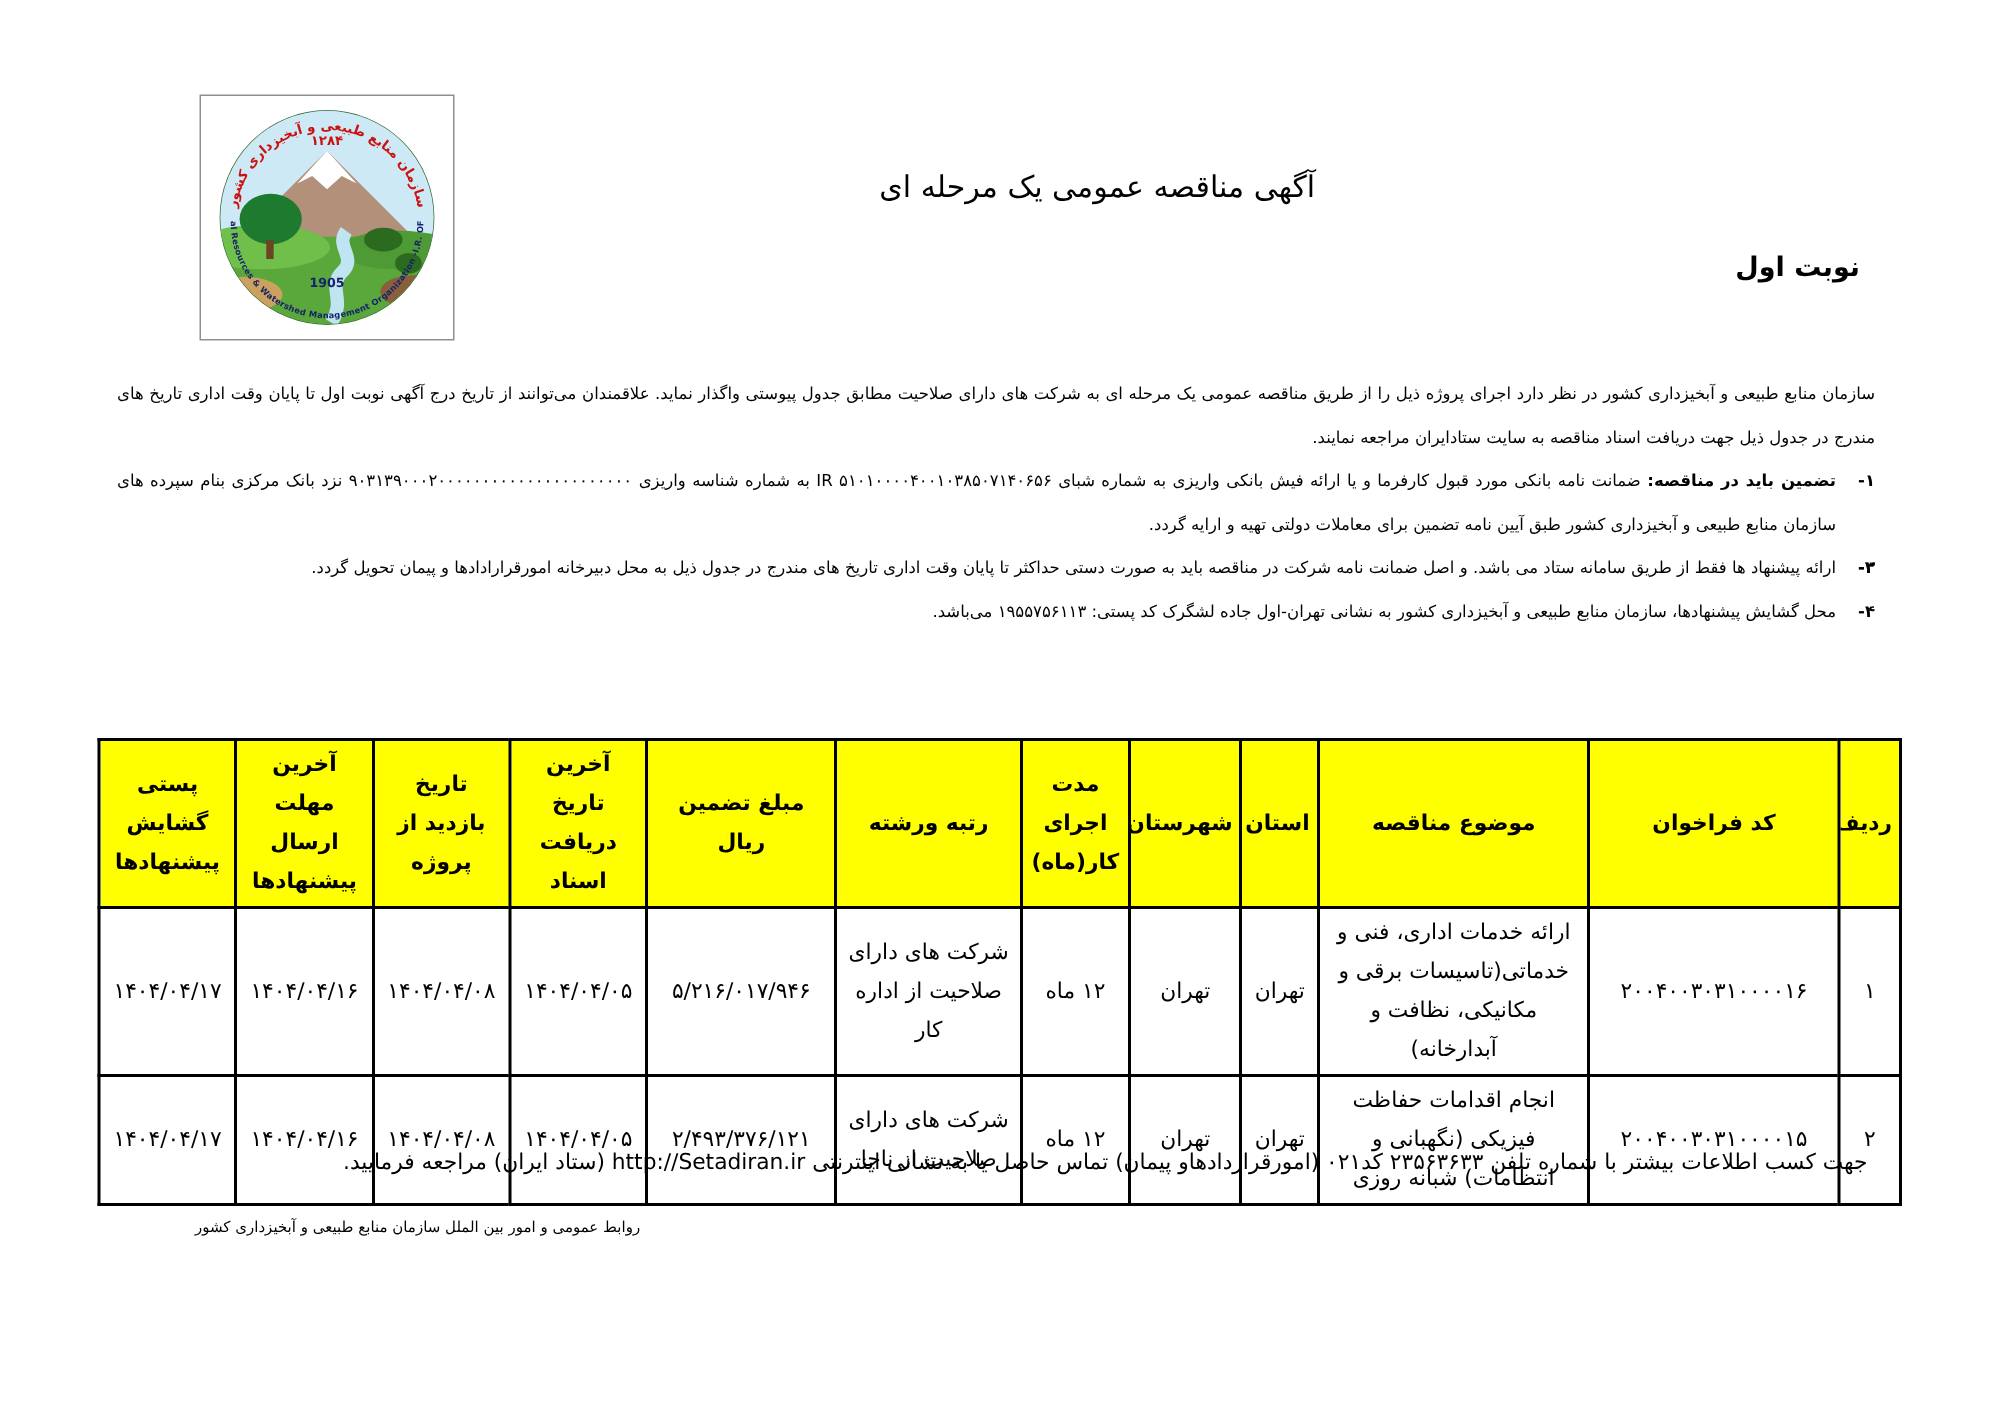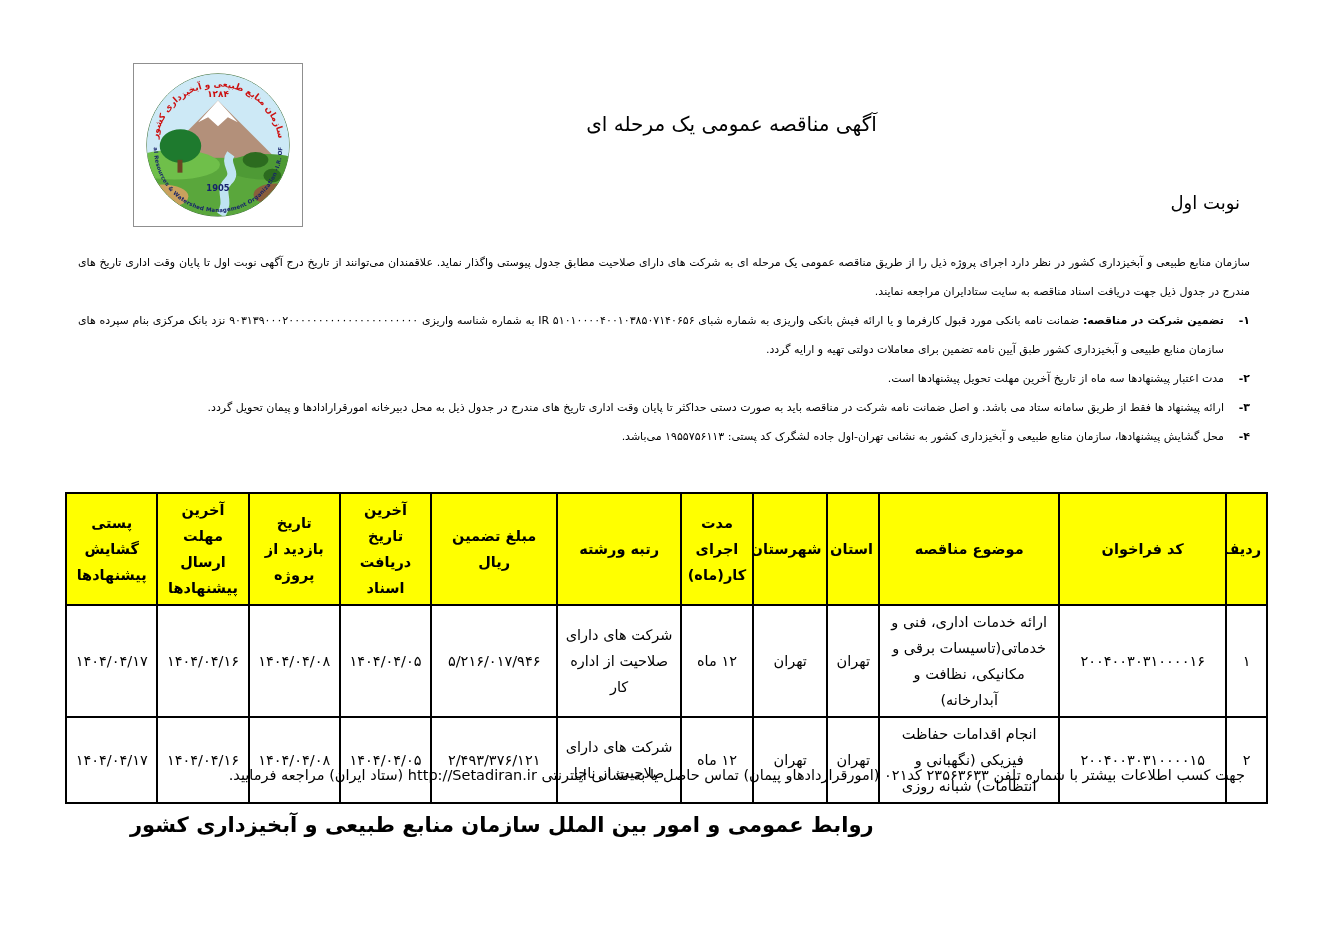--- a/index.html
+++ b/index.html
@@ -14,22 +14,22 @@
   }
   .logo-box {
     position:absolute; left:133px; top:63px; width:170px; height:164px;
     border:1px solid #8f8f8f; background:#fff; padding:1px;
   }
   .doc-title {
     position:absolute; top:112px; left:130px; right:0;
     text-align:center; font-size:20px; font-weight:normal;
   }
   .round-label {
-    position:absolute; top:192px; right:93px;
-    font-size:18px; font-weight:normal;
+    position:absolute; top:168px; right:93px;
+    font-size:18px; font-weight:bold;
   }
   .content {
     position:absolute; top:248px; right:83px; left:78px;
     font-size:11px; line-height:29px; text-align:justify;
   }
   .intro { margin:0; }
   .item { position:relative; padding-right:26px; }
   .item .num { position:absolute; right:0; top:0; font-weight:bold; }
   .item .lead { font-weight:bold; }
   .tender-table-wrap {
@@ -48,21 +48,21 @@
     height:86px;
   }
   table.tender td { font-size:14.5px; line-height:26px; height:85px; }
   td.cell-subject { text-align:justify; text-align-last:center; padding:2px 9px;margin-left:40px; }
   .footer-info {
     position:absolute; top:767px; right:88px; left:60px;
     font-size:14.5px; white-space:nowrap;
   }
   .signature {
     position:absolute; top:813px; left:130px;
-    font-size:21px; font-weight:bold; white-space:nowrap; direction:rtl;
+    font-size:10px; font-weight:normal; white-space:nowrap; direction:rtl;
   }
 </style>
 </head>
 <body>
 
 <div class="page">
 
   <div class="logo-box">
     <svg width="166" height="160" viewBox="0 0 168 162">
       <defs>
@@ -100,24 +100,24 @@
   </div>
 
   <div class="doc-title">آگهی مناقصه عمومی یک مرحله ای</div>
 
   <div class="round-label">نوبت اول</div>
 
   <div class="content">
     <p class="intro">سازمان منابع طبیعی و آبخیزداری کشور در نظر دارد اجرای پروژه  ذیل را از طریق مناقصه عمومی یک مرحله ای به شرکت های دارای صلاحیت مطابق جدول پیوستی  واگذار نماید. علاقمندان می‌توانند از تاریخ درج آگهی نوبت اول تا پایان وقت اداری تاریخ های مندرج در جدول ذیل جهت دریافت اسناد مناقصه به سایت ستادایران مراجعه نمایند.</p>
 
     <div class="item">
-      <span class="num">۱-</span><span class="lead">تضمین شرکت در مناقصه:</span><span> ضمانت نامه بانکی مورد قبول کارفرما و یا ارائه فیش بانکی واریزی به شماره شبای  ۵۱۰۱۰۰۰۰۴۰۰۱۰۳۸۵۰۷۱۴۰۶۵۶ IR به شماره شناسه واریزی ۹۰۳۱۳۹۰۰۰۲۰۰۰۰۰۰۰۰۰۰۰۰۰۰۰۰۰۰۰۰۰۰ نزد بانک مرکزی بنام سپرده های سازمان منابع طبیعی و آبخیزداری کشور  طبق آیین نامه تضمین برای معاملات دولتی تهیه و ارایه گردد.</span>
+      <span class="num">۱-</span><span class="lead">تضمین باید در مناقصه:</span><span> ضمانت نامه بانکی مورد قبول کارفرما و یا ارائه فیش بانکی واریزی به شماره شبای  ۵۱۰۱۰۰۰۰۴۰۰۱۰۳۸۵۰۷۱۴۰۶۵۶ IR به شماره شناسه واریزی ۹۰۳۱۳۹۰۰۰۲۰۰۰۰۰۰۰۰۰۰۰۰۰۰۰۰۰۰۰۰۰۰ نزد بانک مرکزی بنام سپرده های سازمان منابع طبیعی و آبخیزداری کشور  طبق آیین نامه تضمین برای معاملات دولتی تهیه و ارایه گردد.</span>
     </div>
     <div class="item">
-      <span class="num">۲-</span><span>مدت اعتبار پیشنهادها سه ماه از تاریخ آخرین مهلت تحویل پیشنهادها است.</span>
+      <span class="num">۲-</span>
     </div>
     <div class="item">
       <span class="num">۳-</span><span>ارائه پیشنهاد ها  فقط از طریق سامانه ستاد می باشد. و اصل ضمانت نامه شرکت در مناقصه باید به صورت دستی حداکثر تا  پایان وقت اداری تاریخ های مندرج در جدول ذیل به محل دبیرخانه امورقرارادادها و پیمان تحویل گردد.</span>
     </div>
     <div class="item">
       <span class="num">۴-</span><span>محل گشایش پیشنهادها، سازمان منابع طبیعی و آبخیزداری کشور  به نشانی تهران-اول جاده لشگرک کد پستی: ۱۹۵۵۷۵۶۱۱۳ می‌باشد.</span>
     </div>
   </div>
 
   <div class="tender-table-wrap">

